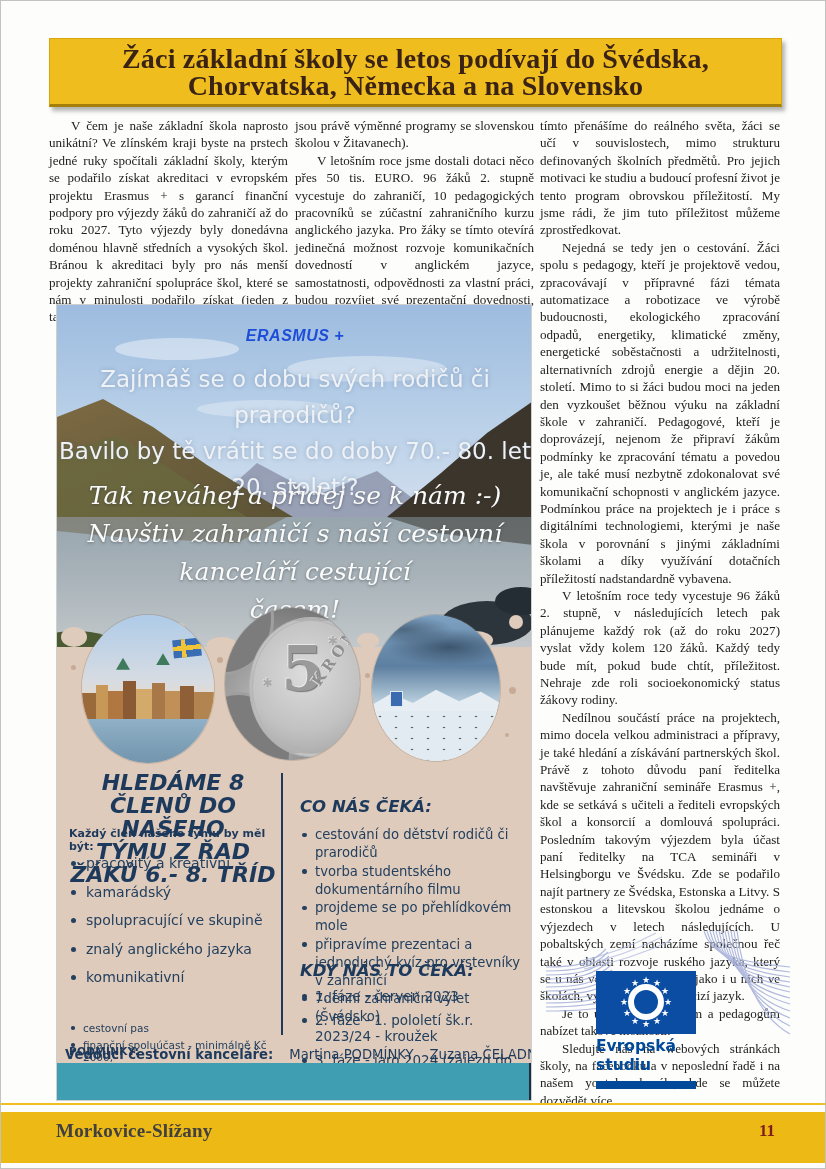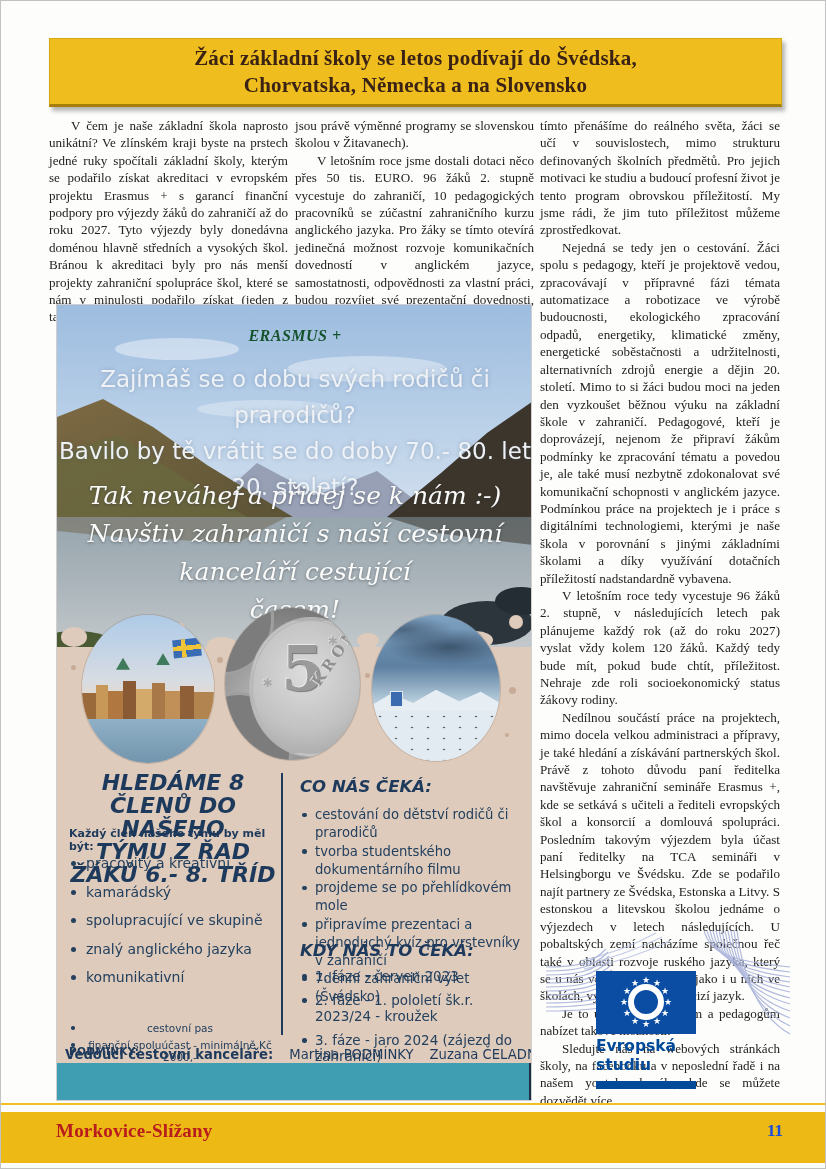--- a/index.html
+++ b/index.html
@@ -5,38 +5,38 @@
   html,body{margin:0;padding:0;background:#e9e9e9;}
   .page{position:relative;width:826px;height:1169px;background:#fdfdfc;margin:0 auto;
         overflow:hidden;border:1px solid #c2c2c2;box-sizing:border-box;
         font-family:"Liberation Serif",serif;color:#1c1c1c;}
 
   
   .banner{position:absolute;left:48px;top:37px;width:731px;height:65px;
           background:#efbd1e;border:1px solid #d8a70e;border-bottom:3px solid #a57f0a;
           box-shadow:3px 4px 4px rgba(90,90,90,.45);
           display:flex;align-items:center;justify-content:center;text-align:center;}
-  .banner .ttl{font-weight:bold;font-size:21px;line-height:27px;color:#3a2315;letter-spacing:.2px;}
+  .banner .ttl{font-weight:bold;font-size:28px;line-height:27px;color:#3a2315;letter-spacing:.2px;}
 
   
   .col{position:absolute;top:116px;width:239px;font-size:13.1px;line-height:17.4px;
        text-align:justify;color:#222;}
   .col1{left:48px;} .col2{left:294px;} .col3{left:539px;width:240px;}
   .col p{margin:0;}
   .col p.indent{text-indent:22px;}
   .col p.signature{text-align:right;font-style:italic;margin-top:2px;}
 
   
   .poster{position:absolute;left:55px;top:303px;width:476px;height:797px;
           border:1px solid #cfcfcf;box-sizing:border-box;overflow:hidden;background:#dfcbbb;}
   .photo{position:absolute;left:0;top:0;width:476px;height:342px;overflow:hidden;}
   .photo svg{position:absolute;left:0;top:0;}
   .erasmus{position:absolute;left:0;top:22px;width:100%;text-align:center;
-           font-family:Liberation Serif, serif;font-weight:bold;font-style:italic;
-           font-size:16px;color:#14532d;letter-spacing:.5px;}
+           font-family:Liberation Sans, sans-serif;font-weight:bold;font-style:italic;
+           font-size:16px;color:#1d4ed8;letter-spacing:.5px;}
   .headline{position:absolute;left:0;top:56px;width:100%;text-align:center;
             font-family:"DejaVu Sans",sans-serif;font-size:23px;line-height:36px;
             color:#eef2f6;text-shadow:0 0 4px rgba(70,90,120,.35);}
   .script{position:absolute;left:0;top:172px;width:100%;text-align:center;
           font-family:"DejaVu Serif",serif;font-style:italic;font-size:25px;line-height:38px;
           color:#fbfbfa;text-shadow:0 1px 3px rgba(40,50,60,.5);}
 
   .beige{position:absolute;left:0;top:342px;width:476px;height:417px;background:#dfcbbb;}
   .dot{position:absolute;border-radius:50%;background:#dfcbbb;}
   .fleck{position:absolute;border-radius:50%;background:#c7ab97;}
@@ -79,31 +79,31 @@
       linear-gradient(180deg,#7fa2c2 0%,#5d7fa0 35%,#b9cfde 60%,#dde8f0 75%);}
   .win-mountain{position:absolute;left:0;top:46%;width:100%;height:26%;background:#e6edf3;
       clip-path:polygon(0 60%,15% 30%,32% 55%,50% 20%,68% 50%,85% 25%,100% 55%,100% 100%,0 100%);}
   .win-ground{position:absolute;left:0;bottom:0;width:100%;height:34%;
       background:radial-gradient(#5a6a5e 1px,transparent 1.6px) 0 0/16px 11px,#e3ebf2;}
   .win-sign{position:absolute;left:14%;top:52%;width:11px;height:14px;background:#3a6ab0;border:1px solid #dfe8ef;}
 
   
   .navy{color:#1d3a5c;}
   .p-left{position:absolute;left:12px;width:208px;font-family:"DejaVu Sans",sans-serif;}
-  .p-right{position:absolute;left:243px;width:226px;font-family:"DejaVu Sans",sans-serif;}
+  .p-right{position:absolute;left:243px;width:226px;font-family:"DejaVu Sans",sans-serif;margin-top:20px;}
   .recruit-title{top:466px;text-align:center;font-weight:bold;font-style:italic;
                  font-size:22px;line-height:23px;}
   .recruit-sub{top:522px;font-weight:bold;font-size:11px;}
   .q-list{top:550px;}
   .q-item{position:relative;padding-left:17px;font-size:14px;margin-bottom:12.5px;color:#23405f;}
   .q-item::before,.a-item::before,.w-item::before,.c-item::before{
       content:"";position:absolute;left:2px;top:6px;width:5px;height:5px;border-radius:50%;background:#23405f;}
   .cond-title{top:700px;font-weight:bold;font-size:10.5px;letter-spacing:.3px;margin-top:40px;}
   .c-list{top:717px;}
-  .c-item{position:relative;padding-left:14px;font-size:10.5px;margin-bottom:5px;color:#23405f;text-align:center;}
+  .c-item{position:relative;padding-left:14px;font-size:10.5px;margin-bottom:5px;color:#23405f;}
   .c-item::before{top:4px;width:3.5px;height:3.5px;}
   .divider{position:absolute;left:224px;top:468px;width:2px;height:262px;background:#1d3a5c;}
   .awaits-title{top:472px;font-weight:bold;font-style:italic;font-size:16.5px;}
   .a-list{top:501px;}
   .a-item{position:relative;padding-left:15px;font-size:13.2px;line-height:18px;margin-bottom:.5px;color:#23405f;}
   .a-item::before{top:6.5px;width:4.5px;height:4.5px;}
   .when-title{top:636px;font-weight:bold;font-style:italic;font-size:16.5px;}
   .w-list{top:663px;}
   .w-item{position:relative;padding-left:15px;font-size:13.5px;margin-bottom:8px;color:#23405f;}
   .w-item::before{top:6px;width:4.5px;height:4.5px;}
@@ -116,23 +116,23 @@
   
   .eu{position:absolute;left:545px;top:930px;width:245px;height:152px;}
   .eu svg{position:absolute;left:0;top:0;}
   .eu-text{position:absolute;left:50px;top:106px;font-family:"DejaVu Sans",sans-serif;
            font-weight:bold;font-size:15.5px;line-height:19px;color:#004a99;}
   .eu-bar{position:absolute;left:50px;top:150px;width:100px;height:8px;background:#004a99;}
 
   
   .footer-rule{position:absolute;left:0;top:1102px;width:826px;height:2px;background:#f0c020;}
   .footer{position:absolute;left:0;top:1111px;width:826px;height:51px;background:#ecb915;}
-  .footer .ftitle{position:absolute;left:55px;top:8px;color:#b91c1c;font-weight:bold;
+  .footer .ftitle{position:absolute;left:55px;top:8px;color:#404040;font-weight:bold;
                   font-size:19px;letter-spacing:.2px;}
-  .footer .fpage{position:absolute;right:44px;top:9px;color:#1d4ed8;font-weight:bold;font-size:17px;}
+  .footer .fpage{position:absolute;right:52px;top:9px;color:#7f1d1d;font-weight:bold;font-size:17px;}
 </style>
 </head>
 <body>
 
 <div class="page">
 
   <div class="banner">
     <div class="ttl">
       <div>Žáci základní školy se letos podívají do Švédska,</div>
       <div>Chorvatska, Německa a na Slovensko</div>

